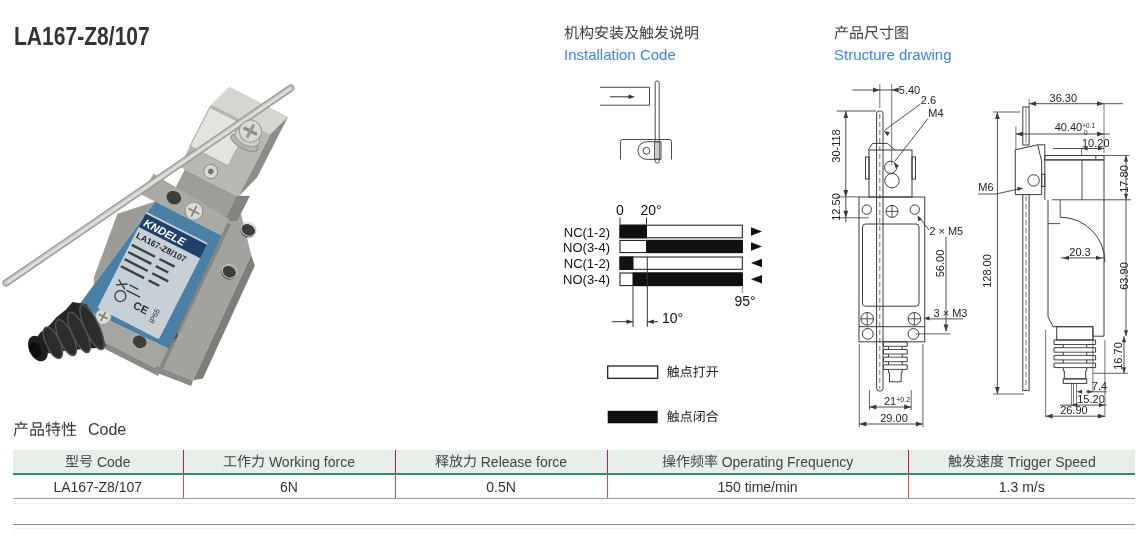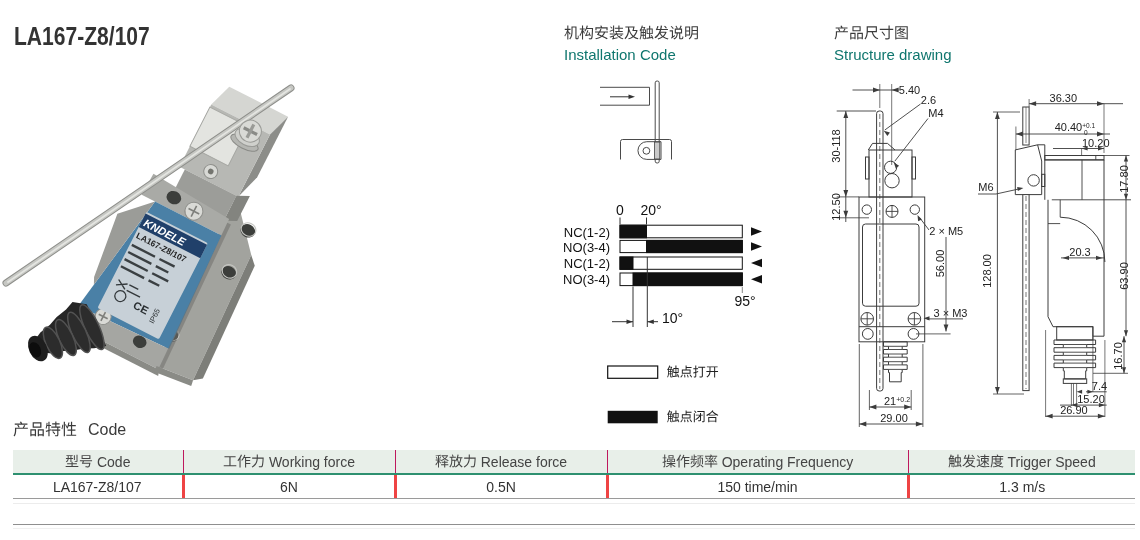--- a/index.html
+++ b/index.html
@@ -1,25 +1,25 @@
 <!DOCTYPE html>
 <html><head><meta charset="utf-8">
 <style>
 html,body{margin:0;padding:0;background:#fff;}
 #page{position:relative;width:1140px;height:540px;overflow:hidden;
   font-family:"Liberation Sans",sans-serif;background:#fff;}
 .abs{position:absolute;}
 svg.cj{height:1em;vertical-align:-0.12em;fill:currentColor;}
 .hd{color:#3b3b3b;font-size:15px;line-height:1;}
-.hd2{color:#0f766e;font-size:15px;line-height:1;}
+.hd2{color:#3b82f6;font-size:15px;line-height:1;}
 table.t{border-collapse:collapse;table-layout:fixed;width:1122px;font-size:14px;color:#333;}
 table.t td{text-align:center;padding:0;border-left:1px solid #be185d;}
 table.t td:first-child{border-left:none;}
 tr.h td{background:#e8efe9;height:23px;color:#444;}
-tr.d td{background:#fff;height:23px;border-left:3px solid #ef4444;}
+tr.d td{background:#fff;height:23px;border-left:1px solid #ef4444;}
 tr.d td:first-child{border-left:none;}
 </style></head><body>
 <div id="page">
 <div class="abs" style="left:14px;top:23px;font-size:26px;font-weight:bold;color:#333;line-height:1;transform:scaleX(0.81);transform-origin:0 0;">LA167-Z8/107</div>
 <div class="abs hd" style="left:564px;top:25px;"><svg class="cj" style="width:9em;" viewBox="0 -880 9000 1000">
         <path d="M498 -783V-462C498 -307 484 -108 349 32C366 41 395 66 406 80C550 -68 571 -295 571 -462V-712H759V-68C759 18 765 36 782 51C797 64 819 70 839 70C852 70 875 70 890 70C911 70 929 66 943 56C958 46 966 29 971 0C975 -25 979 -99 979 -156C960 -162 937 -174 922 -188C921 -121 920 -68 917 -45C916 -22 913 -13 907 -7C903 -2 895 0 887 0C877 0 865 0 858 0C850 0 845 -2 840 -6C835 -10 833 -29 833 -62V-783ZM218 -840V-626H52V-554H208C172 -415 99 -259 28 -175C40 -157 59 -127 67 -107C123 -176 177 -289 218 -406V79H291V-380C330 -330 377 -268 397 -234L444 -296C421 -322 326 -429 291 -464V-554H439V-626H291V-840Z"></path>
         <path transform="translate(1000,0)" d="M516 -840C484 -705 429 -572 357 -487C375 -477 405 -453 419 -441C453 -486 486 -543 514 -606H862C849 -196 834 -43 804 -8C794 5 784 8 766 7C745 7 697 7 644 2C656 24 665 56 667 77C716 80 766 81 797 77C829 73 851 65 871 37C908 -12 922 -167 937 -637C937 -647 938 -676 938 -676H543C561 -723 577 -773 590 -824ZM632 -376C649 -340 667 -298 682 -258L505 -227C550 -310 594 -415 626 -517L554 -538C527 -423 471 -297 454 -265C437 -232 423 -208 407 -205C415 -187 427 -152 430 -138C449 -149 480 -157 703 -202C712 -175 719 -150 724 -130L784 -155C768 -216 726 -319 687 -396ZM199 -840V-647H50V-577H192C160 -440 97 -281 32 -197C46 -179 64 -146 72 -124C119 -191 165 -300 199 -413V79H271V-438C300 -387 332 -326 347 -293L394 -348C376 -378 297 -499 271 -530V-577H387V-647H271V-840Z"></path>
         <path transform="translate(2000,0)" d="M414 -823C430 -793 447 -756 461 -725H93V-522H168V-654H829V-522H908V-725H549C534 -758 510 -806 491 -842ZM656 -378C625 -297 581 -232 524 -178C452 -207 379 -233 310 -256C335 -292 362 -334 389 -378ZM299 -378C263 -320 225 -266 193 -223C276 -195 367 -162 456 -125C359 -60 234 -18 82 9C98 25 121 59 130 77C293 42 429 -10 536 -91C662 -36 778 23 852 73L914 8C837 -41 723 -96 599 -148C660 -209 707 -285 742 -378H935V-449H430C457 -499 482 -549 502 -596L421 -612C401 -561 372 -505 341 -449H69V-378Z"></path>
         <path transform="translate(3000,0)" d="M68 -742C113 -711 166 -665 190 -634L238 -682C213 -713 158 -756 114 -785ZM439 -375C451 -355 463 -331 472 -309H52V-247H400C307 -181 166 -127 37 -102C51 -88 70 -63 80 -46C139 -60 201 -80 260 -105V-39C260 2 227 18 208 24C217 39 229 68 233 85C254 73 289 64 575 0C574 -14 575 -43 578 -60L333 -10V-139C395 -170 451 -207 494 -247C574 -84 720 26 918 74C926 54 946 26 961 12C867 -7 783 -41 715 -89C774 -116 843 -153 894 -189L839 -230C797 -197 727 -155 668 -125C627 -160 593 -201 567 -247H949V-309H557C546 -337 528 -370 511 -396ZM624 -840V-702H386V-636H624V-477H416V-411H916V-477H699V-636H935V-702H699V-840ZM37 -485 63 -422 272 -519V-369H342V-840H272V-588C184 -549 97 -509 37 -485Z"></path>
         <path transform="translate(4000,0)" d="M90 -786V-711H266V-628C266 -449 250 -197 35 2C52 16 80 46 91 66C264 -97 320 -292 337 -463C390 -324 462 -207 559 -116C475 -55 379 -13 277 12C292 28 311 59 320 78C429 47 530 0 619 -66C700 -4 797 42 913 73C924 51 947 19 964 3C854 -23 761 -64 682 -118C787 -216 867 -349 909 -526L859 -547L845 -543H653C672 -618 692 -709 709 -786ZM621 -166C482 -286 396 -455 344 -662V-711H616C597 -627 574 -535 553 -472H814C774 -345 706 -243 621 -166Z"></path>

